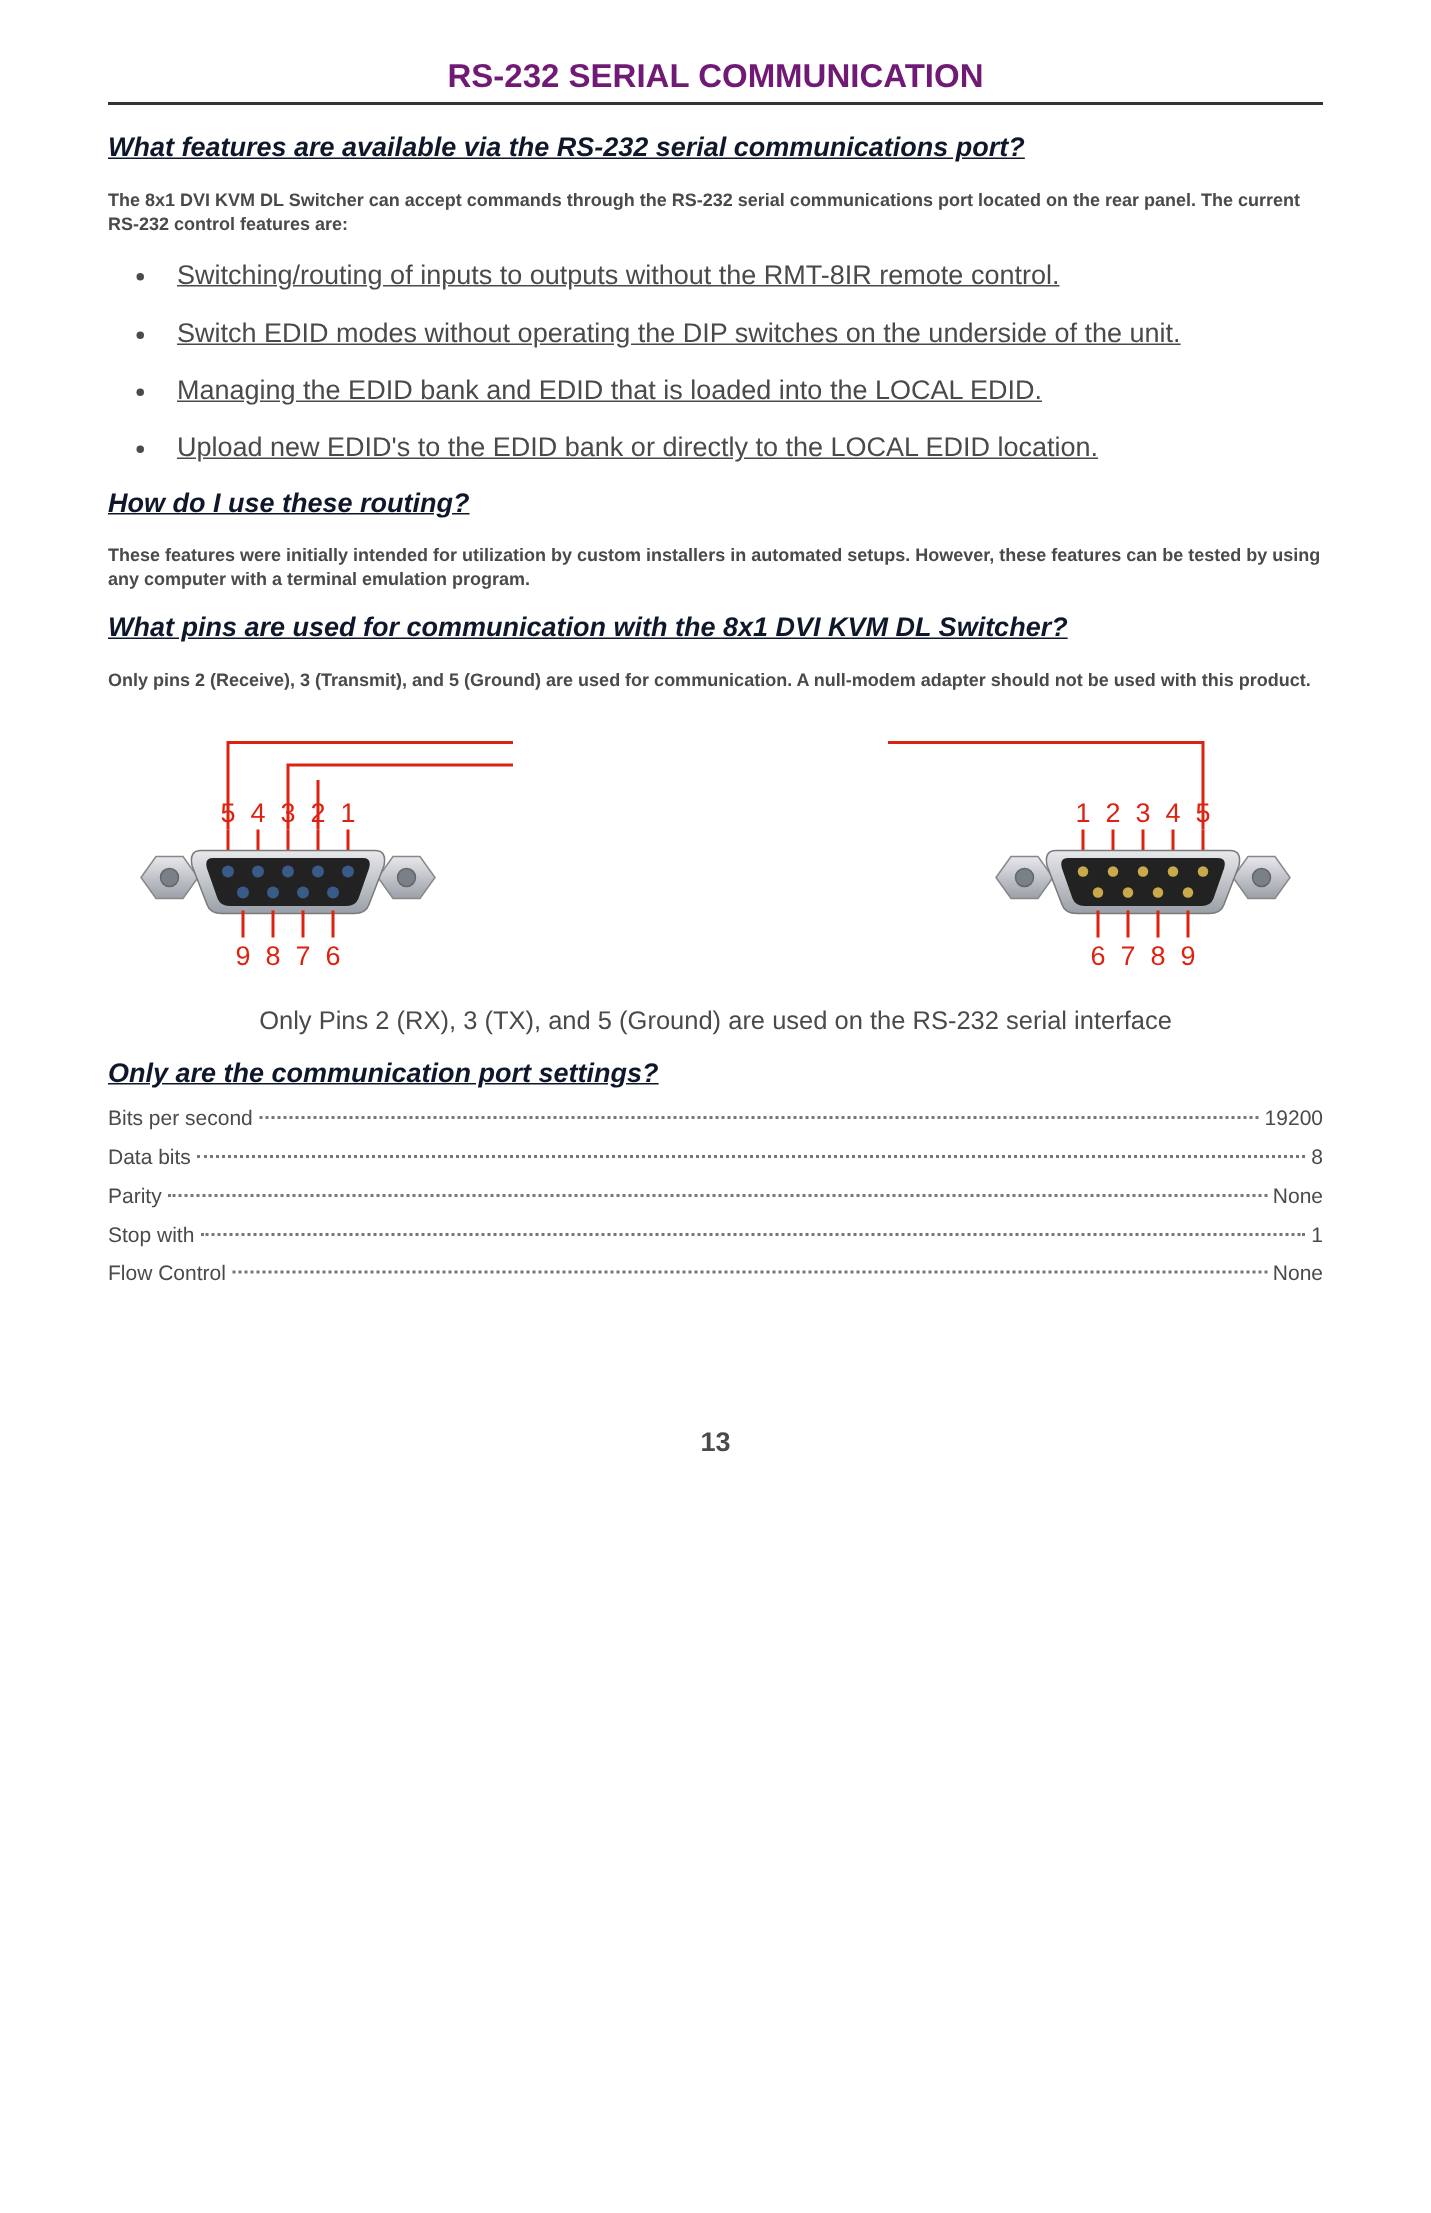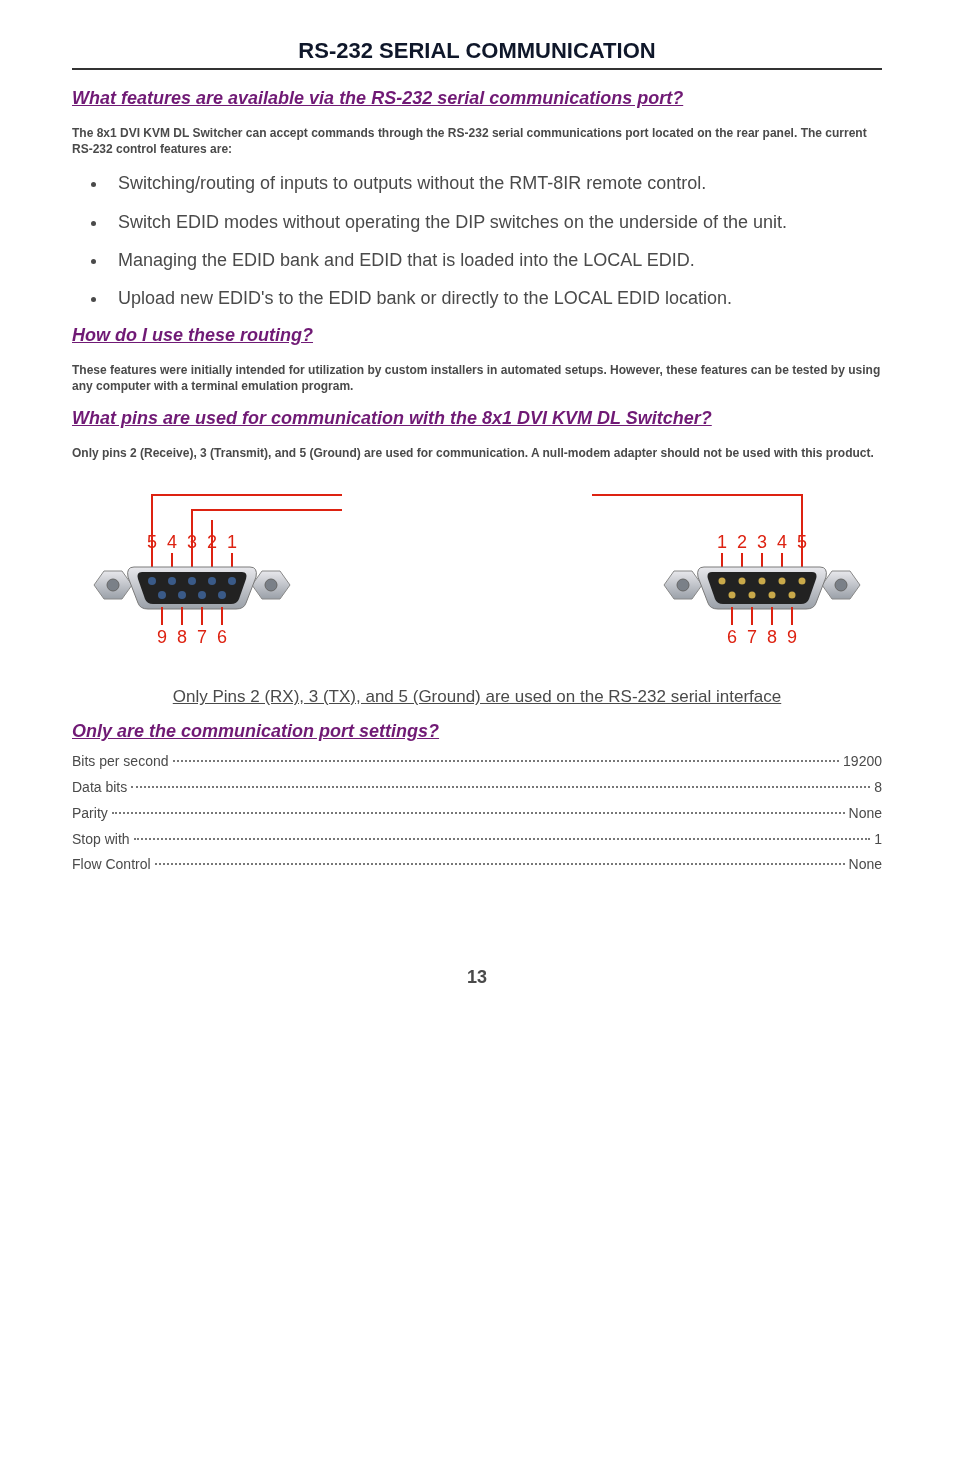--- a/index.html
+++ b/index.html
@@ -10,64 +10,64 @@
     color: #4a4a4a;
     width: 954px;
   }
   .page {
     padding: 38px 72px 40px 72px;
   }
   .title {
     font-weight: bold;
     font-size: 22px;
     text-align: center;
-    color: #0f172a;
+    color: #701a75;
     margin-bottom: 4px;
   }
   .rule {
     border: 0;
     border-top: 2px solid #333;
     margin: 0 0 18px 0;
   }
   .subhead {
     font-weight: bold;
     font-style: italic;
     text-decoration: underline;
     font-size: 18px;
-    color: #701a75;
+    color: #0f172a;
     margin: 14px 0 8px 0;
   }
   .para {
     font-size: 12px;
     line-height: 1.35;
     margin: 16px 0 14px 0;
     font-weight: bold;
   }
   ul.bullets {
     list-style: disc;
     padding-left: 36px;
     margin: 4px 0 12px 0;
   }
   ul.bullets li {
     font-size: 18px;
     line-height: 1.35;
     margin-bottom: 14px;
     padding-left: 10px;
+    text-decoration: underline;
   }
   .figure-row {
     display: flex;
     justify-content: space-between;
     align-items: flex-end;
     margin: 12px 0 6px 0;
   }
   .caption {
     text-align: center;
     font-size: 17px;
-    margin: 22px 0 14px 0;
-    text-decoration: underline;
+    margin: 6px 0 14px 0;
   }
   .settings {
     font-size: 14px;
     line-height: 1.7;
   }
   .setting-row {
     display: flex;
     align-items: baseline;
     margin: 2px 0;
   }

